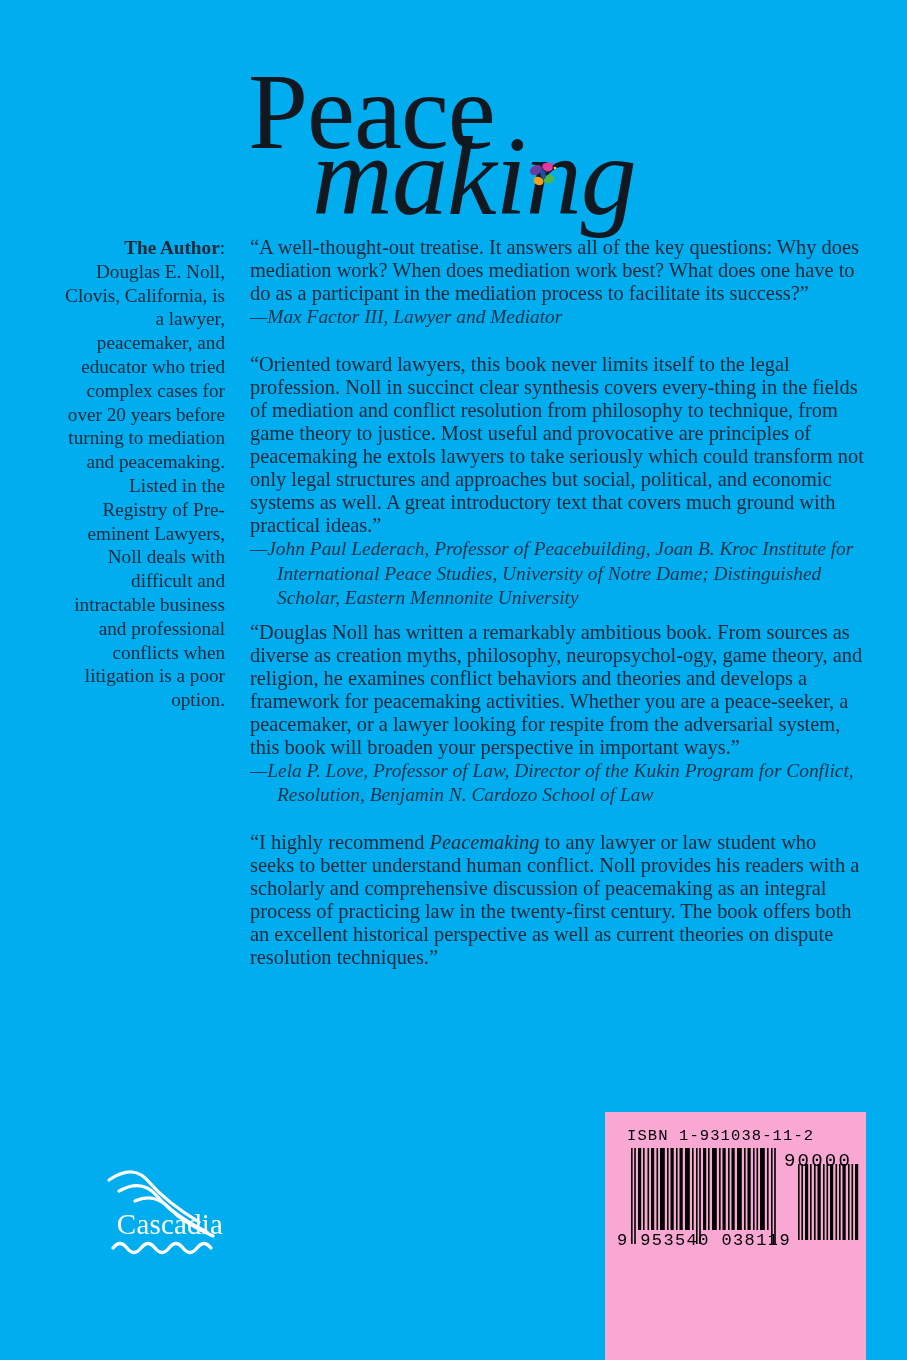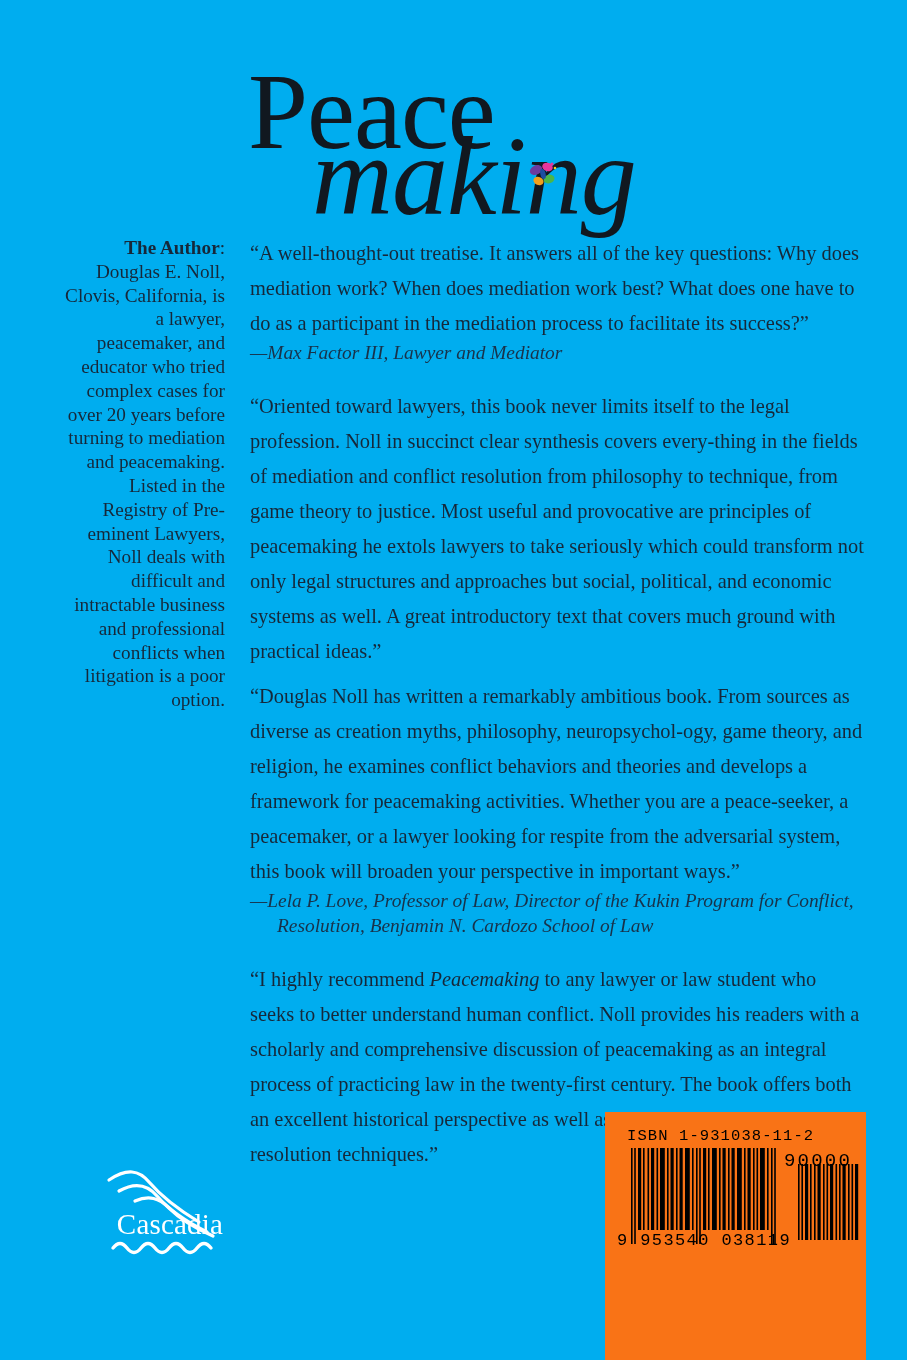--- a/index.html
+++ b/index.html
@@ -82,21 +82,21 @@
     position: absolute;
     left: 250px;
     top: 236px;
     width: 615px;
   }
   .blurb {
     margin-bottom: 22px;
   }
   .blurb-text {
     font-size: 20.4px;
-    line-height: 35px;
+    line-height: 23px;
     color: #16283a;
     margin: 0;
   }
   .blurb-text em {
     font-style: italic;
   }
   .blurb-attrib {
     font-style: italic;
     font-size: 19.4px;
     line-height: 24.4px;
@@ -136,21 +136,21 @@
     letter-spacing: 0.2px;
   }
 
   
   .barcode-panel {
     position: absolute;
     left: 605px;
     top: 1112px;
     width: 261px;
     height: 248px;
-    background: #f97316;
+    background: #f9a8d4;
   }
   .isbn-line {
     position: absolute;
     left: 22px;
     top: 15px;
     font-family: "Liberation Mono", "DejaVu Sans Mono", monospace;
     font-size: 15.5px;
     letter-spacing: 1.1px;
     color: #000000;
     white-space: nowrap;
@@ -213,20 +213,21 @@
 
 <div class="blurbs">
 
   <div class="blurb blurb-1" id="blurb-1">
     <p class="blurb-text"><span>“A well-thought-out treatise. It answers all of the key questions: Why does mediation work? When does mediation work best? What does one have to do as a participant in the mediation process to facilitate its success?”</span><em></em><span></span></p>
     <p class="blurb-attrib">—Max Factor III, Lawyer and Mediator</p>
   </div>
 
   <div class="blurb blurb-2" id="blurb-2">
     <p class="blurb-text"><span>“Oriented toward lawyers, this book never limits itself to the legal profession. Noll in succinct clear synthesis covers every-thing in the fields of mediation and conflict resolution from philosophy to technique, from game theory to justice. Most useful and provocative are principles of peacemaking he extols lawyers to take seriously which could transform not only legal structures and approaches but social, political, and economic systems as well. A great introductory text that covers much ground with practical ideas.”</span><em></em><span></span></p>
+    <p class="blurb-attrib">—John Paul Lederach, Professor of Peacebuilding, Joan B. Kroc Institute for International Peace Studies, University of Notre Dame; Distinguished Scholar, Eastern Mennonite University</p>
   </div>
 
   <div class="blurb blurb-3" id="blurb-3">
     <p class="blurb-text"><span>“Douglas Noll has written a remarkably ambitious book. From sources as diverse as creation myths, philosophy, neuropsychol-ogy, game theory, and religion, he examines conflict behaviors and theories and develops a framework for peacemaking activities. Whether you are a peace-seeker, a peacemaker, or a lawyer looking for respite from the adversarial system, this book will broaden your perspective in important ways.”</span><em></em><span></span></p>
     <p class="blurb-attrib">—Lela P. Love, Professor of Law, Director of the Kukin Program for Conflict, Resolution, Benjamin N. Cardozo School of Law</p>
   </div>
 
   <div class="blurb blurb-4" id="blurb-4">
     <p class="blurb-text"><span>“I highly recommend </span><em>Peacemaking</em><span> to any lawyer or law student who seeks to better understand human conflict. Noll provides his readers with a scholarly and comprehensive discussion of peacemaking as an integral process of practicing law in the twenty-first century. The book offers both an excellent historical perspective as well as current theories on dispute resolution techniques.”</span></p>
   </div>

